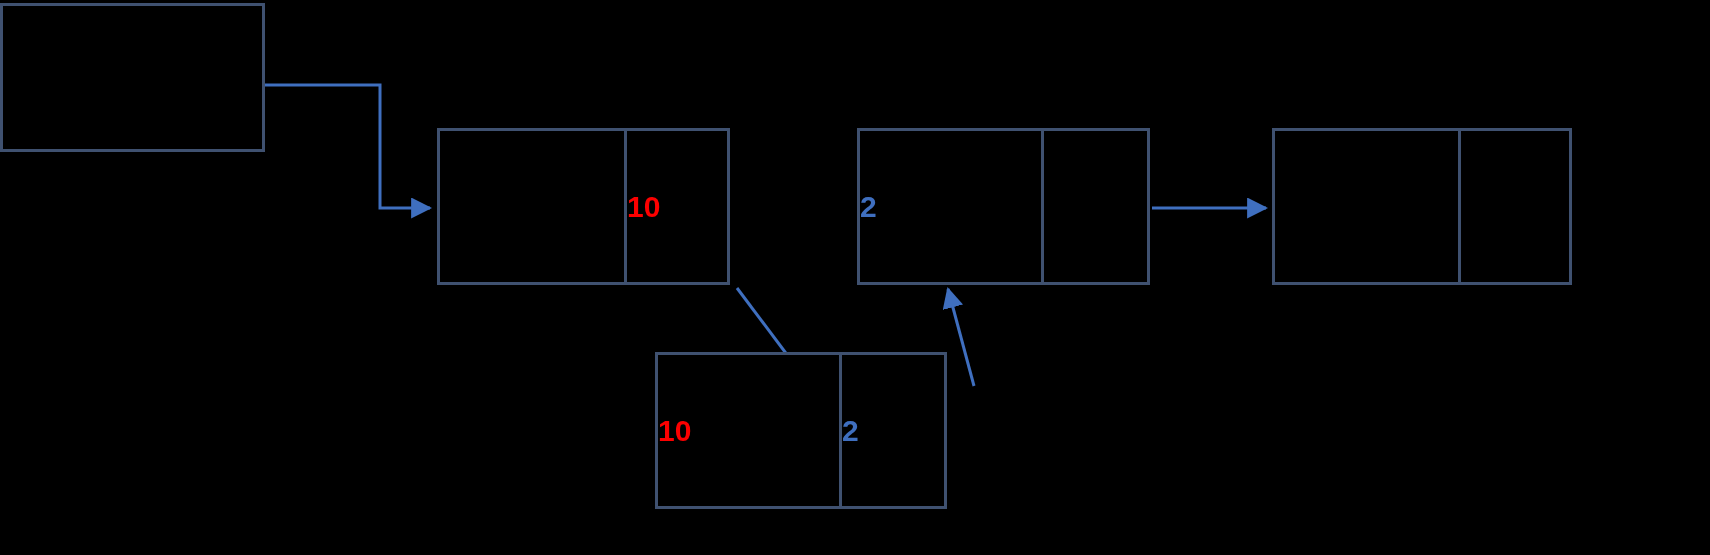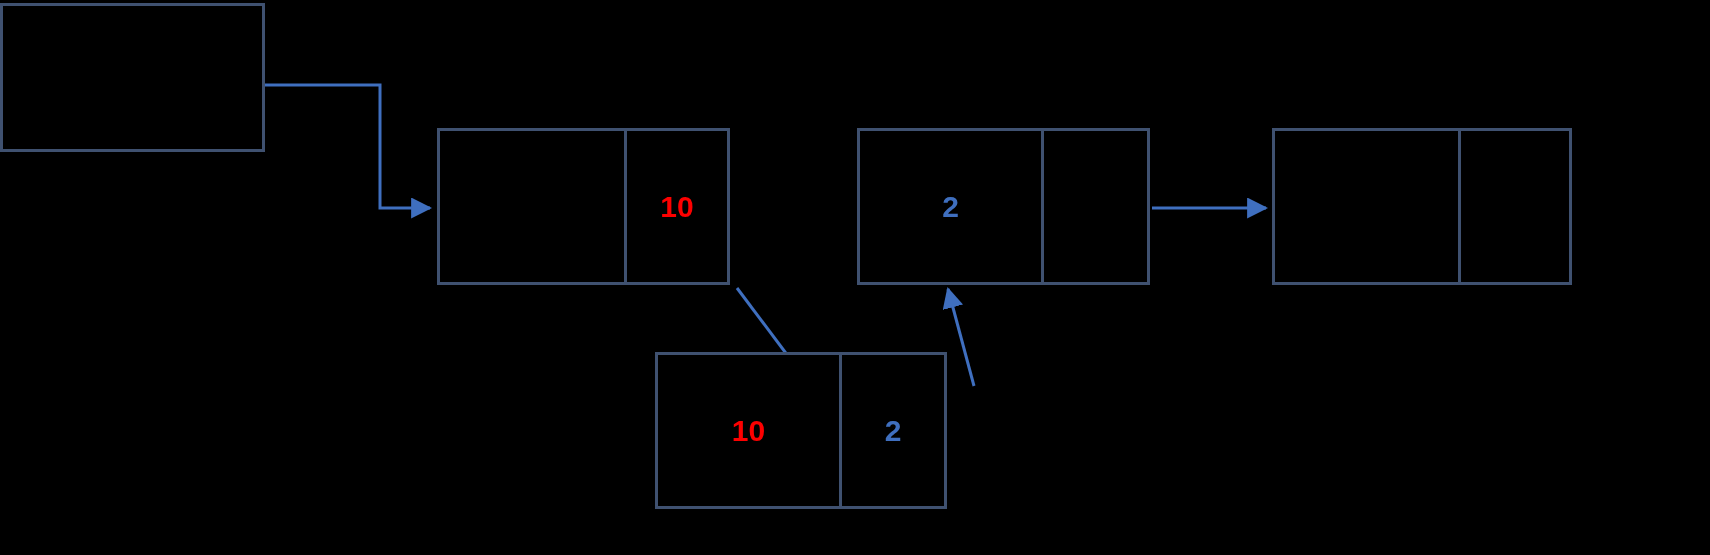--- a/index.html
+++ b/index.html
@@ -33,21 +33,20 @@
     background: #000000;
     border: 3px solid #3f5170;
     display: flex;
     flex-direction: row;
     align-items: stretch;
   }
   .cell {
     box-sizing: border-box;
     display: flex;
     align-items: center;
-    justify-content: center;
     font-weight: bold;
     font-size: 30px;
     line-height: 1;
     letter-spacing: 0px;
   }
   .cell.divider-left {
     border-left: 3px solid #3f5170;
   }
   .val-red   { color: #fd0000; }
   .val-blue  { color: #3f6fbf; }

